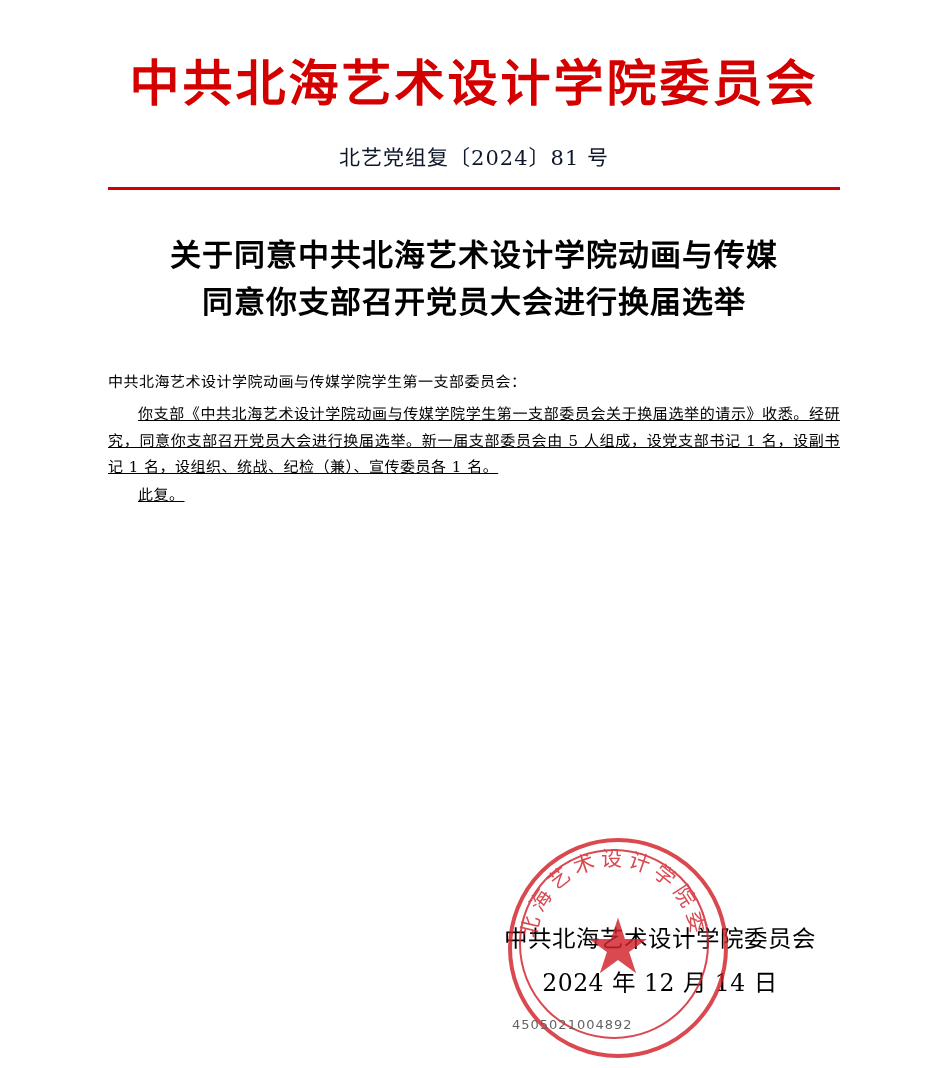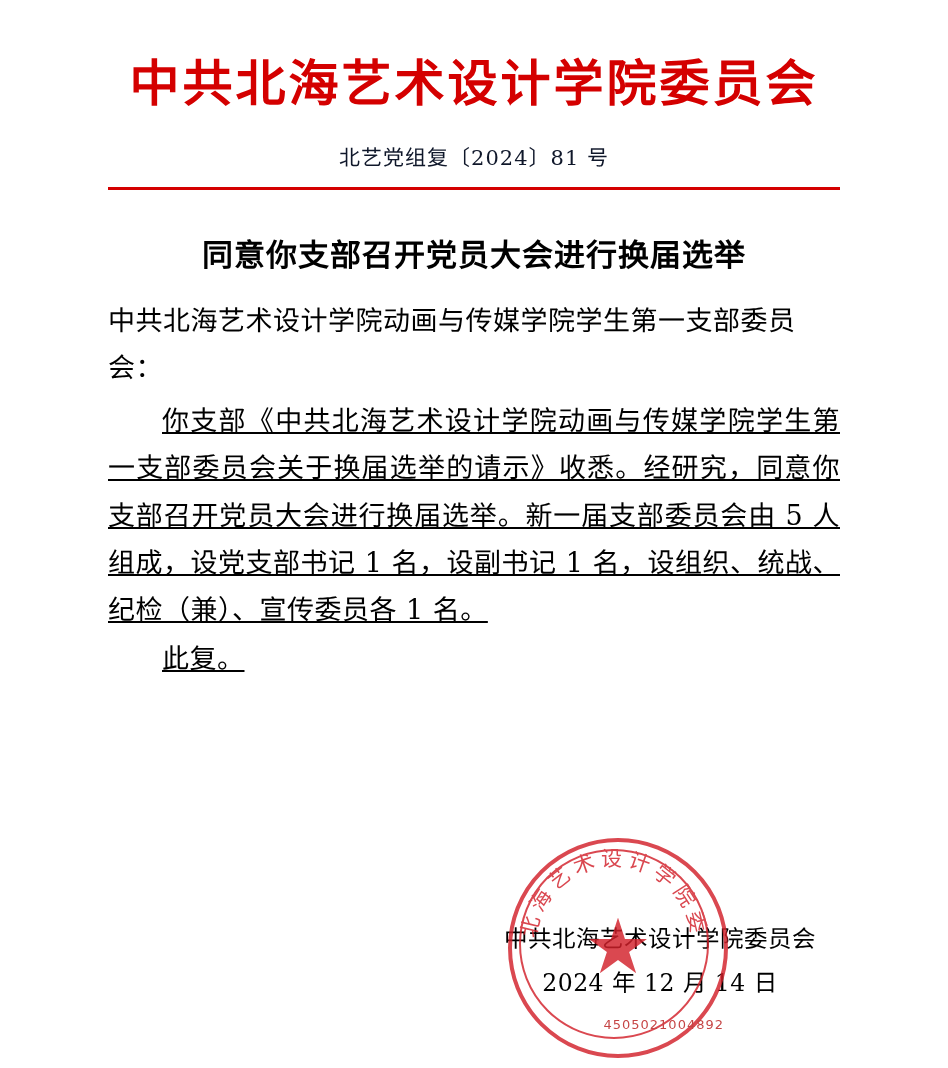--- a/index.html
+++ b/index.html
@@ -63,22 +63,22 @@
     line-height: 1.5;
     letter-spacing: 1px;
   }
   .doc-title .line {
     display: block;
     white-space: nowrap;
   }
 
   
   .body-block {
-    margin-top: 18px;
-    font-size: 27px;
+    margin-top: 44px;
+    font-size: 15px;
     line-height: 1.75;
     letter-spacing: 0.5px;
   }
   .salutation {
     margin: 0 0 6px 0;
   }
   .para {
     margin: 0;
     text-indent: 2em;
     text-align: justify;
@@ -130,41 +130,42 @@
     transform: translate(-50%, -50%);
     font-size: 62px;
     color: #d2202a;
     line-height: 1;
   }
   .seal-code {
     position: absolute;
     left: 0;
     right: 0;
     bottom: 22px;
-    text-align: right;
+    text-align: left;
     font-size: 13px;
-    color: #b91c1c;
+    color: #404040;
     letter-spacing: 1px;
     font-family: "DejaVu Sans", "Liberation Sans", sans-serif;
   }
 </style>
 </head>
 <body>
 
 <div class="doc">
 
   <div class="letterhead">
     <div class="letterhead-title">中共北海艺术设计学院委员会</div>
   </div>
 
   <div class="doc-number">北艺党组复〔2024〕81 号</div>
 
   <div class="red-rule"></div>
 
   <div class="doc-title">
+    <span class="line">关于同意中共北海艺术设计学院动画与传媒</span>
     <span class="line">同意你支部召开党员大会进行换届选举</span>
   </div>
 
   <div class="body-block">
     <p class="salutation">中共北海艺术设计学院动画与传媒学院学生第一支部委员会：</p>
     <p class="para">你支部《中共北海艺术设计学院动画与传媒学院学生第一支部委员会关于换届选举的请示》收悉。经研究，同意你支部召开党员大会进行换届选举。新一届支部委员会由 5 人组成，设党支部书记 1 名，设副书记 1 名，设组织、统战、纪检（兼）、宣传委员各 1 名。</p>
     <p class="para para-closing">此复。</p>
   </div>
 
   <div class="signature">

